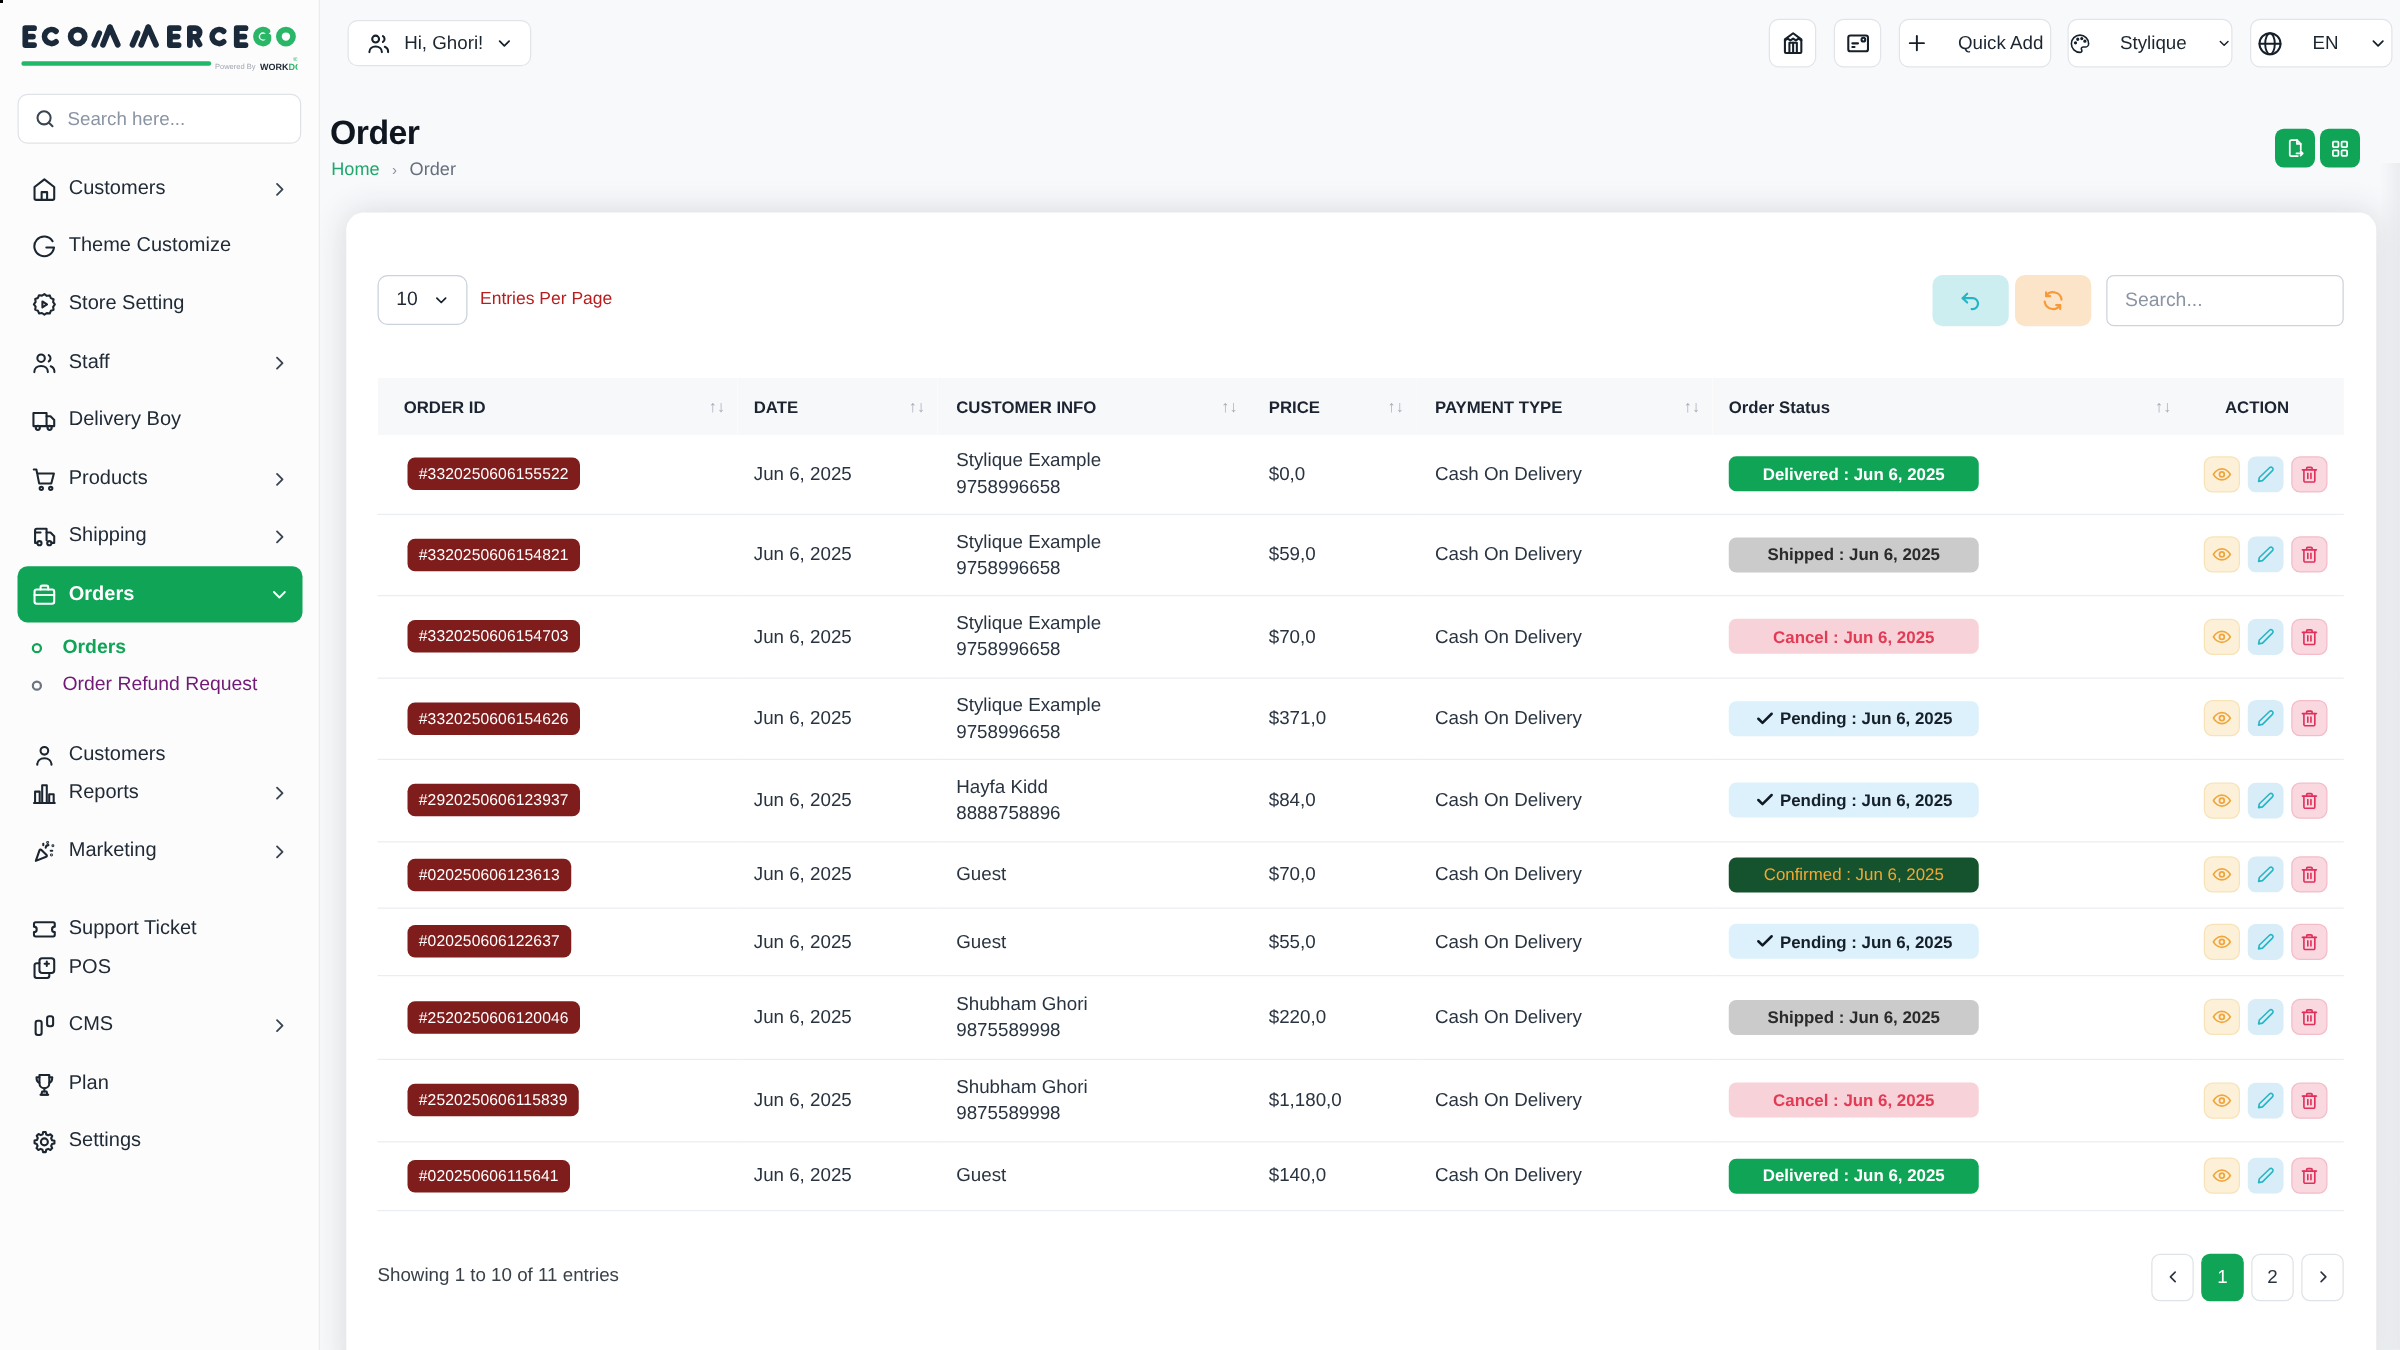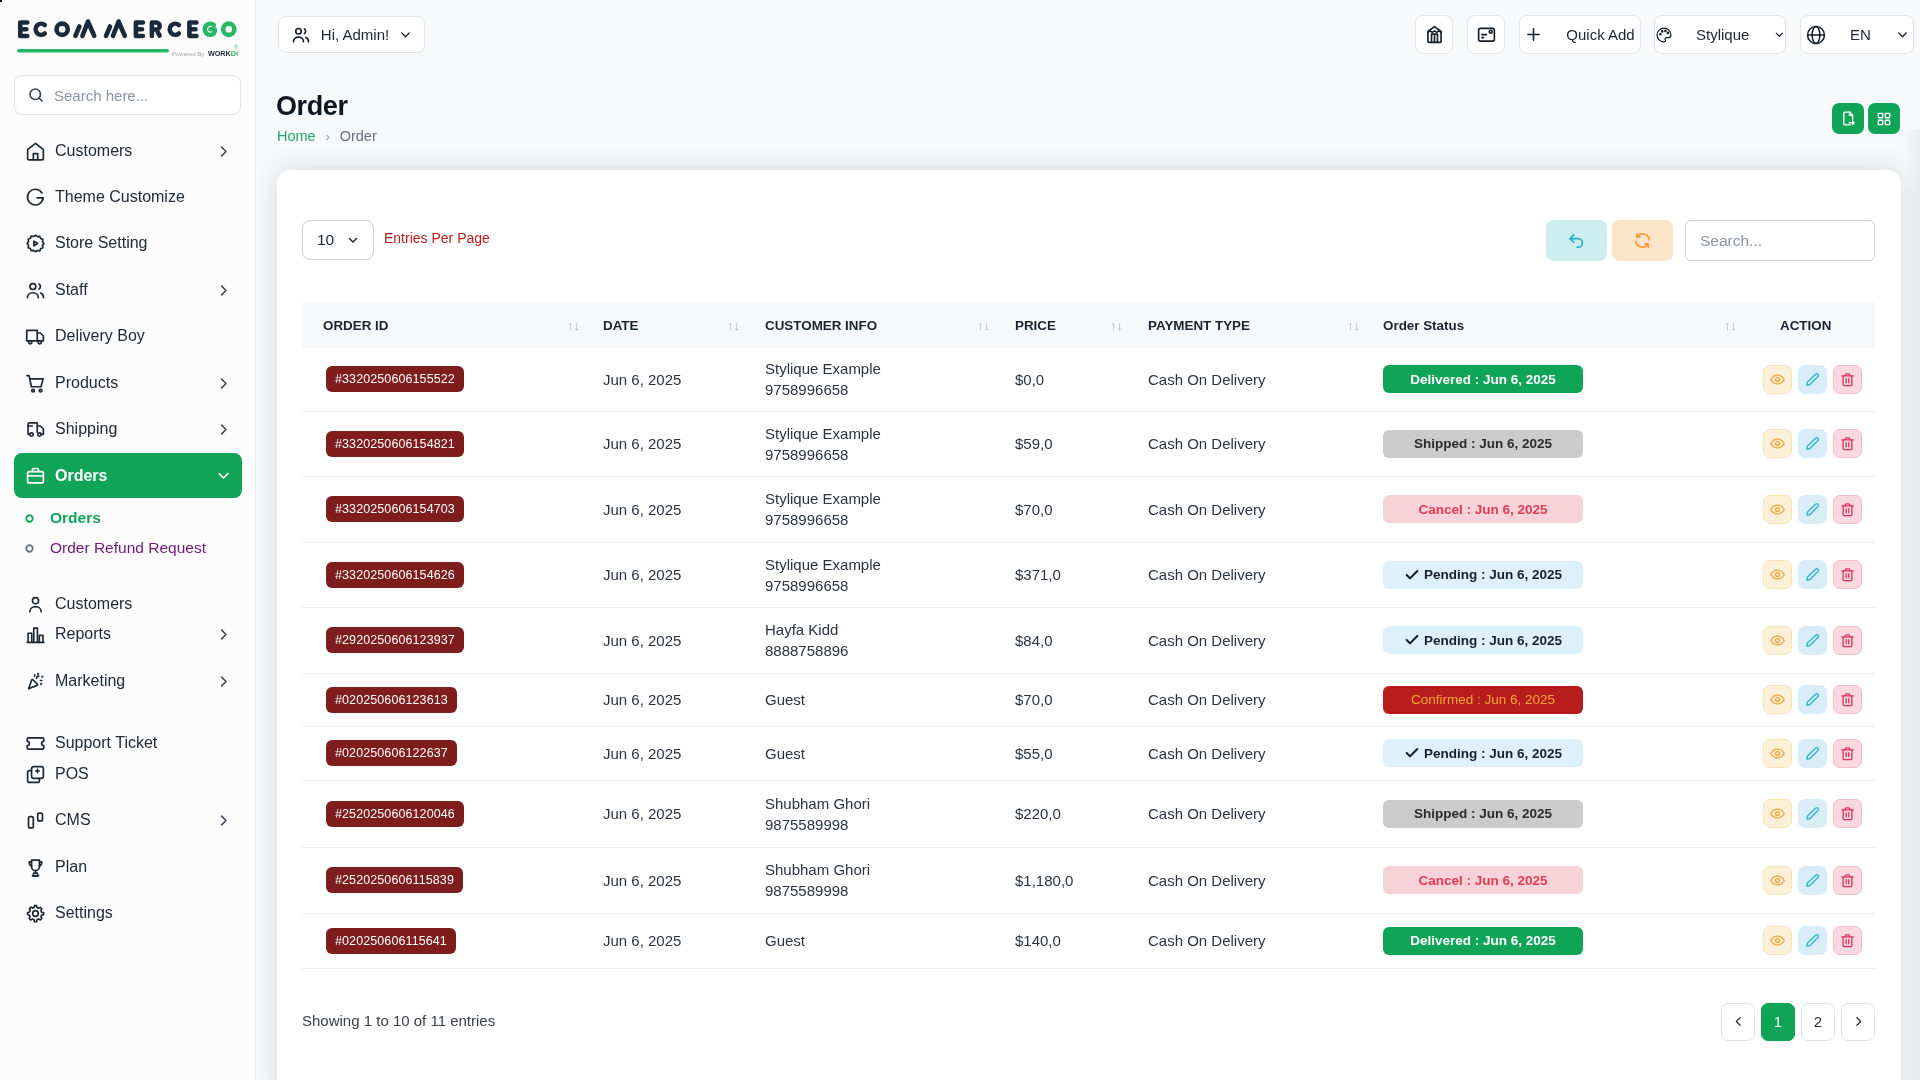--- a/index.html
+++ b/index.html
@@ -21,21 +21,21 @@
 .btn-line { display:inline-flex; align-items:center; background:#fff; border:1px solid #e1e5ea; border-radius:8px; font-size:15px; color:#1c2630; font-weight:500; }
 .hiadmin { position:absolute; left:22px; top:16px; width:147px; height:37px; gap:10px; justify-content:center; }
 .tn-r { position:absolute; top:15px; height:39px; gap:14px; justify-content:center; }
 .icbtn1 { left:1159px; width:38px; }
 .icbtn2 { left:1211px; width:38px; }
 .qadd { left:1263px; width:122px; }
 .styl { left:1398px; width:132px; }
 .enbtn { left:1544px; width:114px; }
 
 
-.pagehead { position:fixed; left:256px; right:0; top:70px; height:100px; background:#f8f9fb; z-index:3; }
+.pagehead { position:fixed; left:244px; right:0; top:70px; height:100px; background:#f8f9fb; z-index:3; }
 .pagehead h1 { position:absolute; left:20px; top:21px; font-size:27px; color:#10161f; letter-spacing:-0.4px; }
 .crumbs { position:absolute; left:21px; top:128px; font-size:14.5px; color:#66707d; }
 .crumbs { top:58px; }
 .crumbs a { color:#21a76d; text-decoration:none; }
 .crumbs .sep { margin:0 10px; color:#8a94a3; font-size:12px; }
 .gbtn { position:absolute; top:33px; width:32px; height:31px; background:#10a457; border-radius:7px; display:flex; align-items:center; justify-content:center; color:#fff; }
 .gbtn1 { left:1576px; }
 .gbtn2 { left:1612px; }
 
 
@@ -55,21 +55,21 @@
 th.osh { text-transform:none; }
 tbody tr { border-bottom:1px solid #eaedf1; }
 td { font-size:15px; color:#2a3441; padding-left:21px; vertical-align:middle; }
 td.cust div { line-height:21px; }
 .idbadge { display:inline-block; background:#7f1d1d; color:#fff; font-size:12.5px; font-weight:400; padding:6px 9px; border-radius:6px; letter-spacing:0.1px; }
 .status { width:200px; height:28px; border-radius:6px; display:flex; align-items:center; justify-content:center; font-size:13.5px; font-weight:600; gap:4px; }
 .st-delivered { background:#10a457; color:#fff; }
 .st-shipped { background:#cbcbcb; color:#2b2b2b; }
 .st-cancel { background:#f8d2d9; color:#e23b55; }
 .st-pending { background:#dcf1fc; color:#16202b; }
-.st-confirmed { background:#b91c1c; color:#f4a734; font-weight:500;text-align:right; }
+.st-confirmed { background:#14532d; color:#f4a734; font-weight:500;text-align:right; }
 .acts { display:flex; gap:6px; }
 .act { width:29px; height:29px; border-radius:7px; display:flex; align-items:center; justify-content:center; border:1px solid transparent; }
 .act-eye { background:#fcf0d9; color:#f0a63c; border-color:#f7e3b6; }
 .act-edit { background:#d9edf8; color:#27b6c5; }
 .act-del { background:#f9d8e0; color:#e0315b; border-color:#f4bcc9; }
 
 .cfoot { position:relative; margin-top:34px; height:40px; }
 .showing { position:absolute; left:0; top:9px; font-size:15px; color:#3a4149; }
 .pager { position:absolute; right:2px; top:0; display:flex; gap:6px; }
 .pg { min-width:34px; height:38px; border:1px solid #dfe3e8; background:#fff; border-radius:7px; display:flex; align-items:center; justify-content:center; font-size:15px; color:#2a3441; }
@@ -283,21 +283,21 @@
 </div>
 
 <div class="topnav">
   <div class="btn-line hiadmin">
     <svg width="20" height="20" viewBox="0 0 24 24" fill="none" stroke="#16202b" stroke-width="2" stroke-linecap="round" stroke-linejoin="round">
         <circle cx="9" cy="7.5" r="3.3"></circle>
         <path d="M3 20c0-3.3 2.7-5.4 6-5.4s6 2.1 6 5.4"></path>
         <path d="M16 4.7a3.3 3.3 0 0 1 0 5.6"></path>
         <path d="M17.8 14.9c1.9.7 3.2 2.3 3.2 5.1"></path>
       </svg>
-    <span>Hi, Admin!</span>
+    <span>Hi, Ghori!</span>
     <svg width="13" height="13" viewBox="0 0 24 24" fill="none" stroke="#16202b" stroke-width="2.6" stroke-linecap="round" stroke-linejoin="round">
         <path d="m5 9 7 7 7-7"></path>
       </svg>
   </div>
   <div class="btn-line tn-r icbtn1">
     <svg width="21" height="21" viewBox="0 0 24 24" fill="none" stroke="#16202b" stroke-width="1.9" stroke-linecap="round" stroke-linejoin="round">
         <path d="M12 3 4.5 8.6V20a1 1 0 0 0 1 1h13a1 1 0 0 0 1-1V8.6Z"></path>
         <path d="M8.6 21v-9.4h6.8V21"></path>
         <path d="M12 11.6V21"></path>
         <path d="M4.5 9.5 7 7.8l2.5 1.7L12 7.8l2.5 1.7L17 7.8l2.5 1.7"></path>

